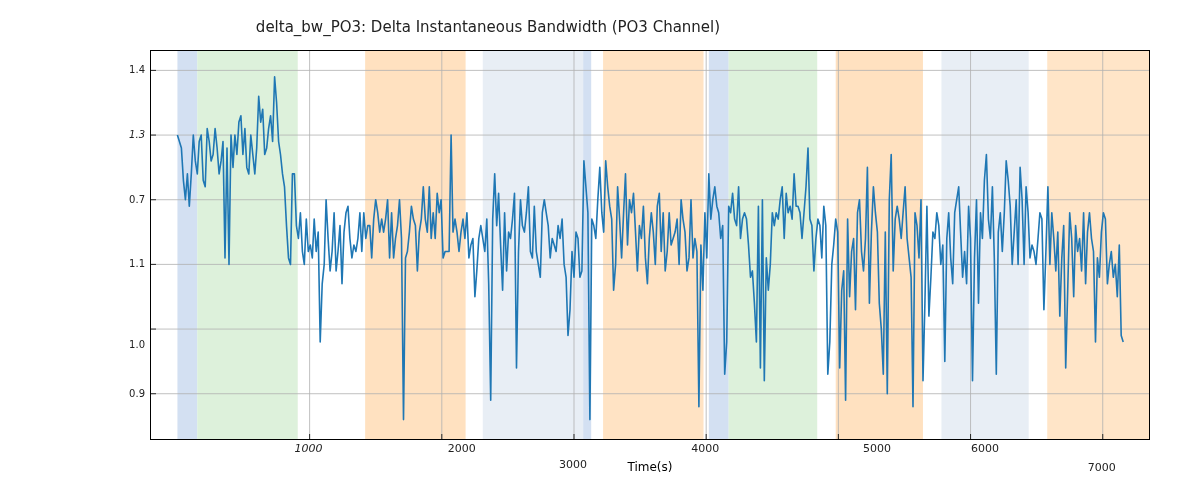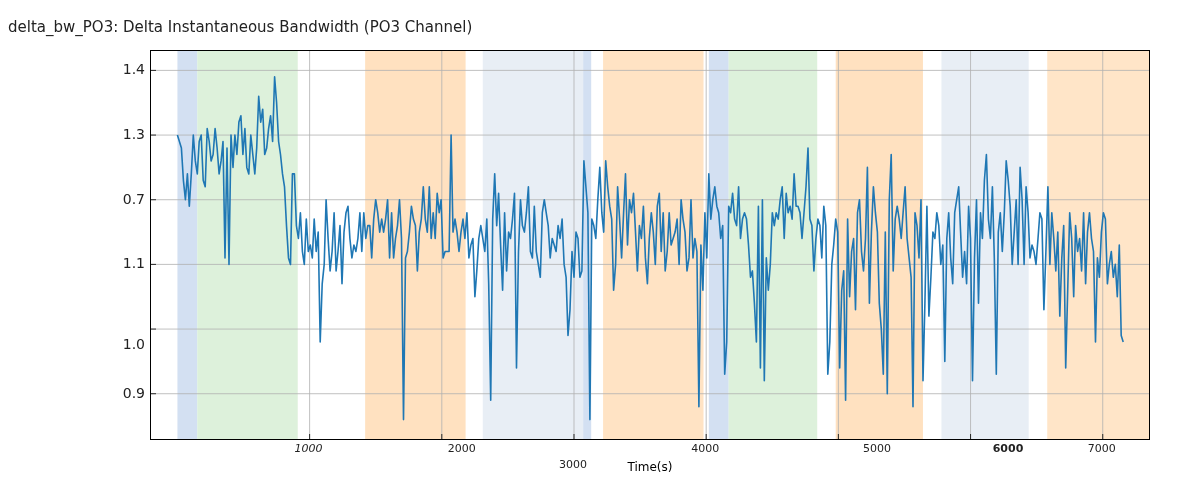--- a/index.html
+++ b/index.html
@@ -12,22 +12,23 @@
     color: #333;
   }
   .figure {
     position: relative;
     width: 1200px;
     height: 500px;
   }
   .title {
     position: absolute;
     top: 18px;
-    left: 8px;
+    left: 0;
     width: 976px;
+    text-align: center;
     font-size: 15px;
     color: #222;
   }
   .axes {
     position: absolute;
     left: 150px;
     top: 50px;
     width: 1000px;
     height: 390px;
     border: 1px solid #000;
@@ -57,21 +58,21 @@
   .xtick-label {
     position: absolute;
     top: 442px;
     font-size: 11px;
     color: #222;
     transform: translateX(-50%);
   }
   .ytick-label {
     position: absolute;
     left: 110px;
-    font-size: 14px;
+    font-size: 10px;
     color: #222;
     transform: translateY(-50%);
     width: 35px;
     text-align: right;
   }
   svg {
     display: block;
   }
 </style>
 </head>
@@ -124,24 +125,24 @@
         <line x1="0" y1="19.400000000000034" x2="5" y2="19.400000000000034" stroke="#000" stroke-width="0.8"></line>
       </svg>
   </div>
 
   <div id="xticks-container">
       <div class="xtick-label" style="left: 308.623px; font-style: italic;">1000</div>
       <div class="xtick-label" style="left: 440.808px; margin-left: 21px;">2000</div>
       <div class="xtick-label" style="left: 572.993px; margin-top: 16px;">3000</div>
       <div class="xtick-label" style="left: 705.179px;">4000</div>
       <div class="xtick-label" style="left: 877px;">5000</div>
-      <div class="xtick-label" style="left: 1008px; font-weight: bold;">6000</div>
-      <div class="xtick-label" style="left: 1101.74px;">7000</div>
+      <div class="xtick-label" style="left: 985px;">6000</div>
+      <div class="xtick-label" style="left: 1101.74px; margin-top: 19px;">7000</div>
     </div>
   <div id="yticks-container">
       <div class="ytick-label" style="top: 392.733px;">0.9</div>
       <div class="ytick-label" style="top: 328.067px; margin-top: 16px;">1.0</div>
       <div class="ytick-label" style="top: 263.4px;">1.1</div>
       <div class="ytick-label" style="top: 198.733px;">0.7</div>
-      <div class="ytick-label" style="top: 134.067px;">1.3</div>
+      <div class="ytick-label" style="top: 134.067px; font-style: italic;">1.3</div>
       <div class="ytick-label" style="top: 69.4px;">1.4</div>
     </div>
 </div>
 
 </body></html>

